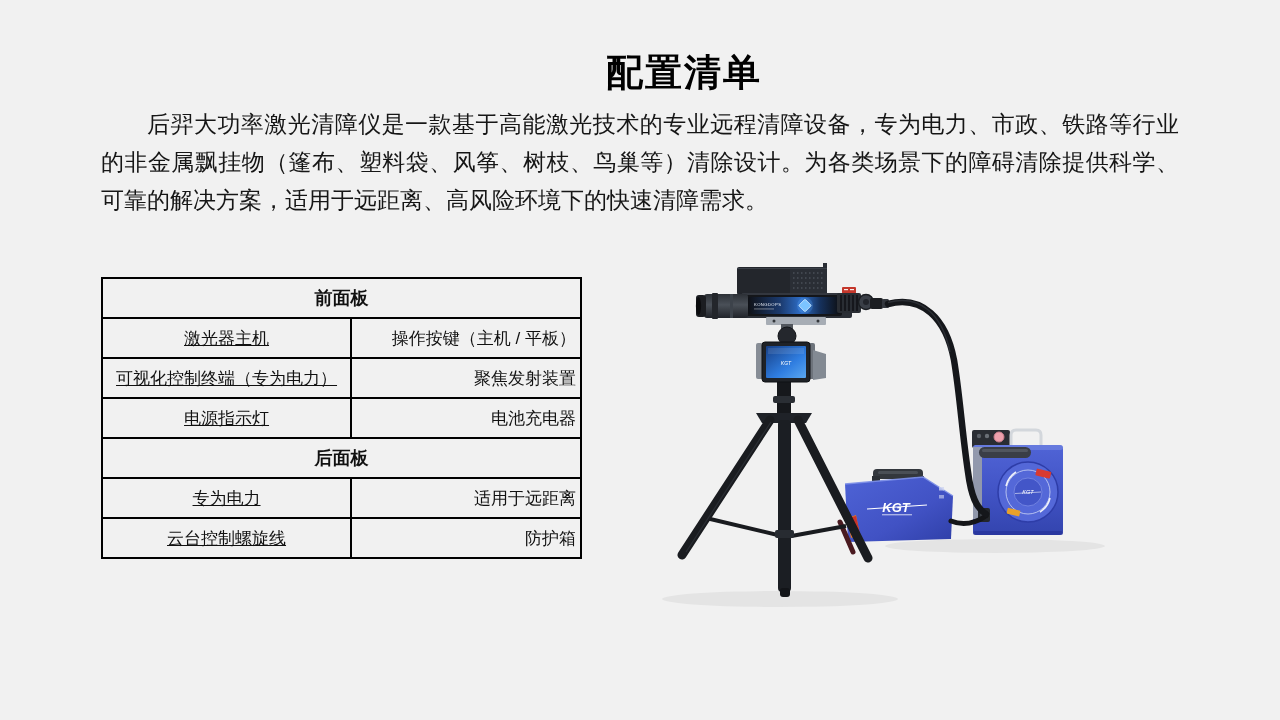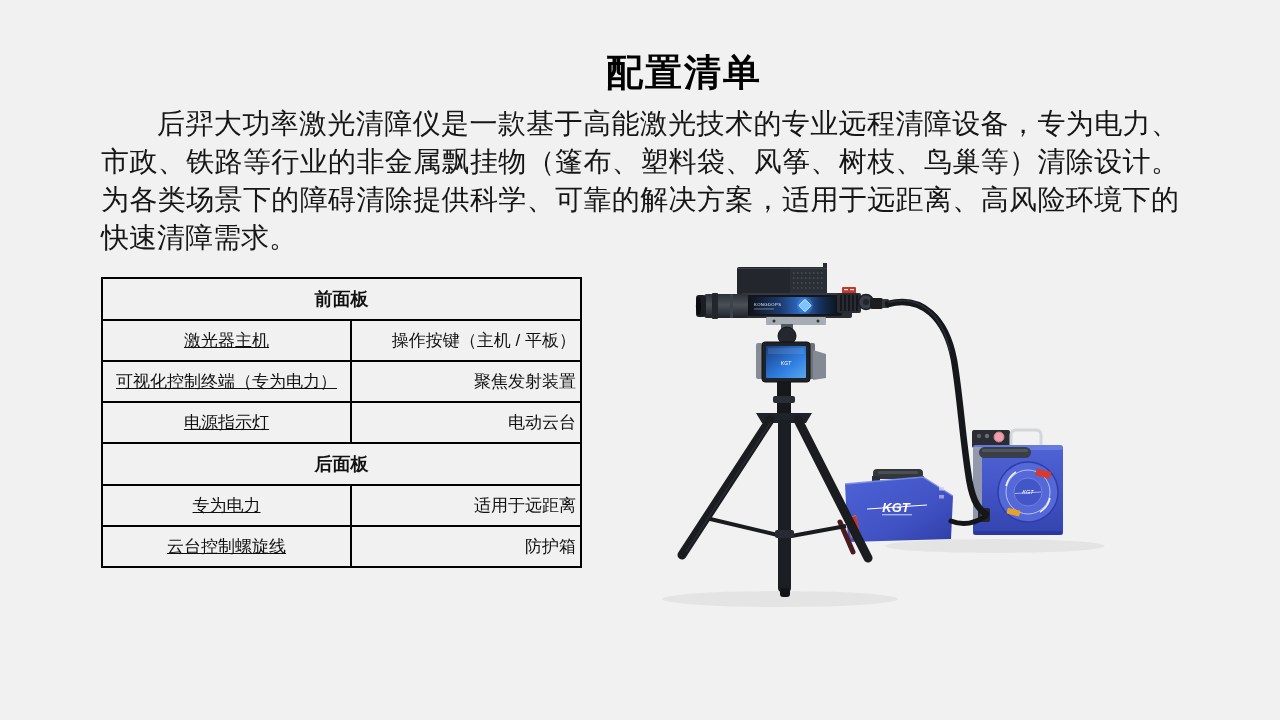--- a/index.html
+++ b/index.html
@@ -14,34 +14,34 @@
   .slide { position:absolute; inset:0; }
   .title {
     position:absolute; top:48px; left:0; width:100%;
     text-align:center;
     font-size:37px; font-weight:900; color:#000;
     letter-spacing:2px;
     margin-left:44px;
   }
   .desc {
     position:absolute; top:105px; left:101px; width:1078px;
-    font-size:28px; line-height:38px; font-weight:500;
+    font-size:23px; line-height:38px; font-weight:500;
     text-align:justify; text-indent:2em; color:#161616;
   }
   table.spec {
     position:absolute; top:277px; left:101px; width:481px;
     border-collapse:collapse;
     background:transparent;
   }
   table.spec td {
     border:2px solid #000;
     height:40px;
     text-align:center; vertical-align:middle;
     font-size:17px; color:#111;
-    padding:8px 4px;
+    padding:0 4px;
   }
   table.spec td.sec-header { font-weight:700; font-size:18px; }
   table.spec td.c1 { width:52%;text-decoration:underline; }
   table.spec td.c2 { width:48%;text-align:right; }
   .figure {
     position:absolute; top:250px; left:640px; width:560px; height:360px;
   }
 </style>
 </head>
 <body>
@@ -60,21 +60,21 @@
       <tr>
         <td class="c1">激光器主机</td>
         <td class="c2">操作按键（主机 / 平板）</td>
       </tr>
       <tr>
         <td class="c1">可视化控制终端（专为电力）</td>
         <td class="c2">聚焦发射装置</td>
       </tr>
       <tr>
         <td class="c1">电源指示灯</td>
-        <td class="c2">电动云台</td>
+        <td class="c2">电池充电器</td>
       </tr>
       <tr>
         <td colspan="2" class="sec-header">后面板</td>
       </tr>
       <tr>
         <td class="c1">专为电力</td>
         <td class="c2">适用于远距离</td>
       </tr>
       <tr>
         <td class="c1">云台控制螺旋线</td>

